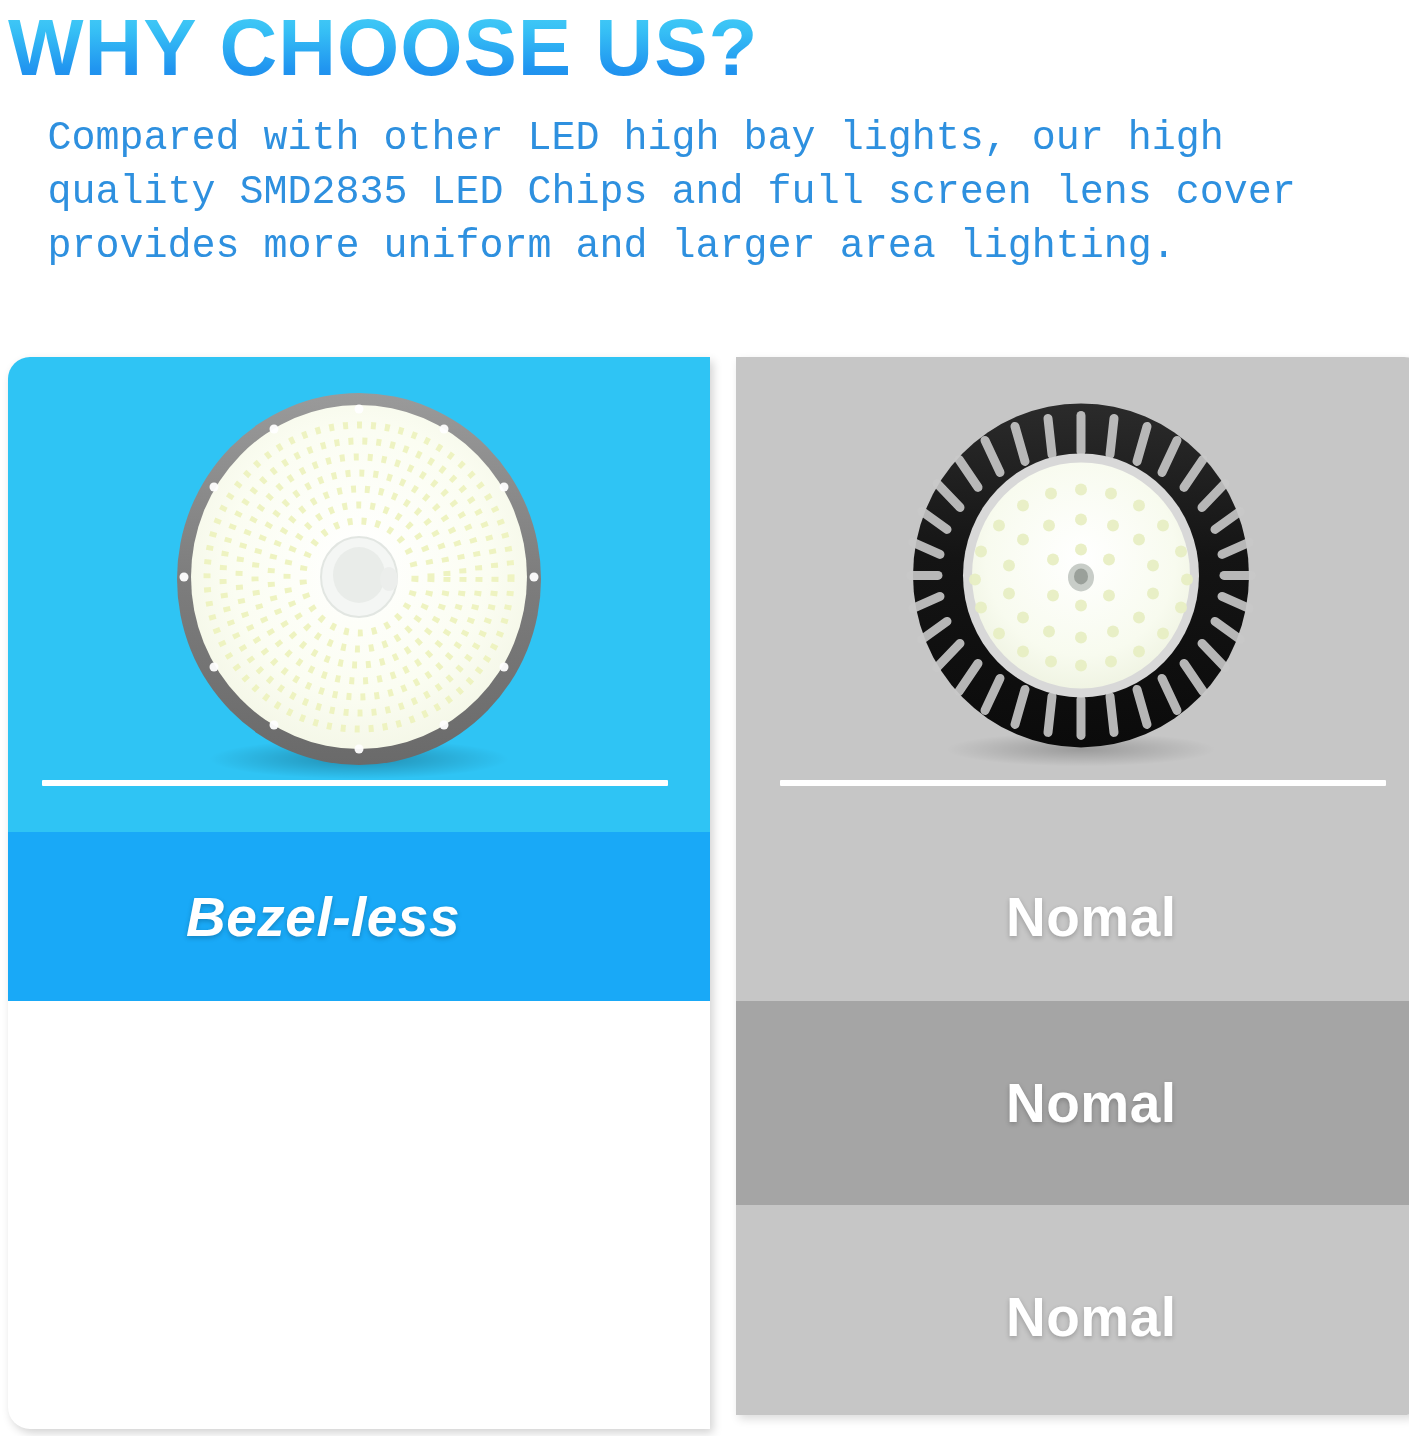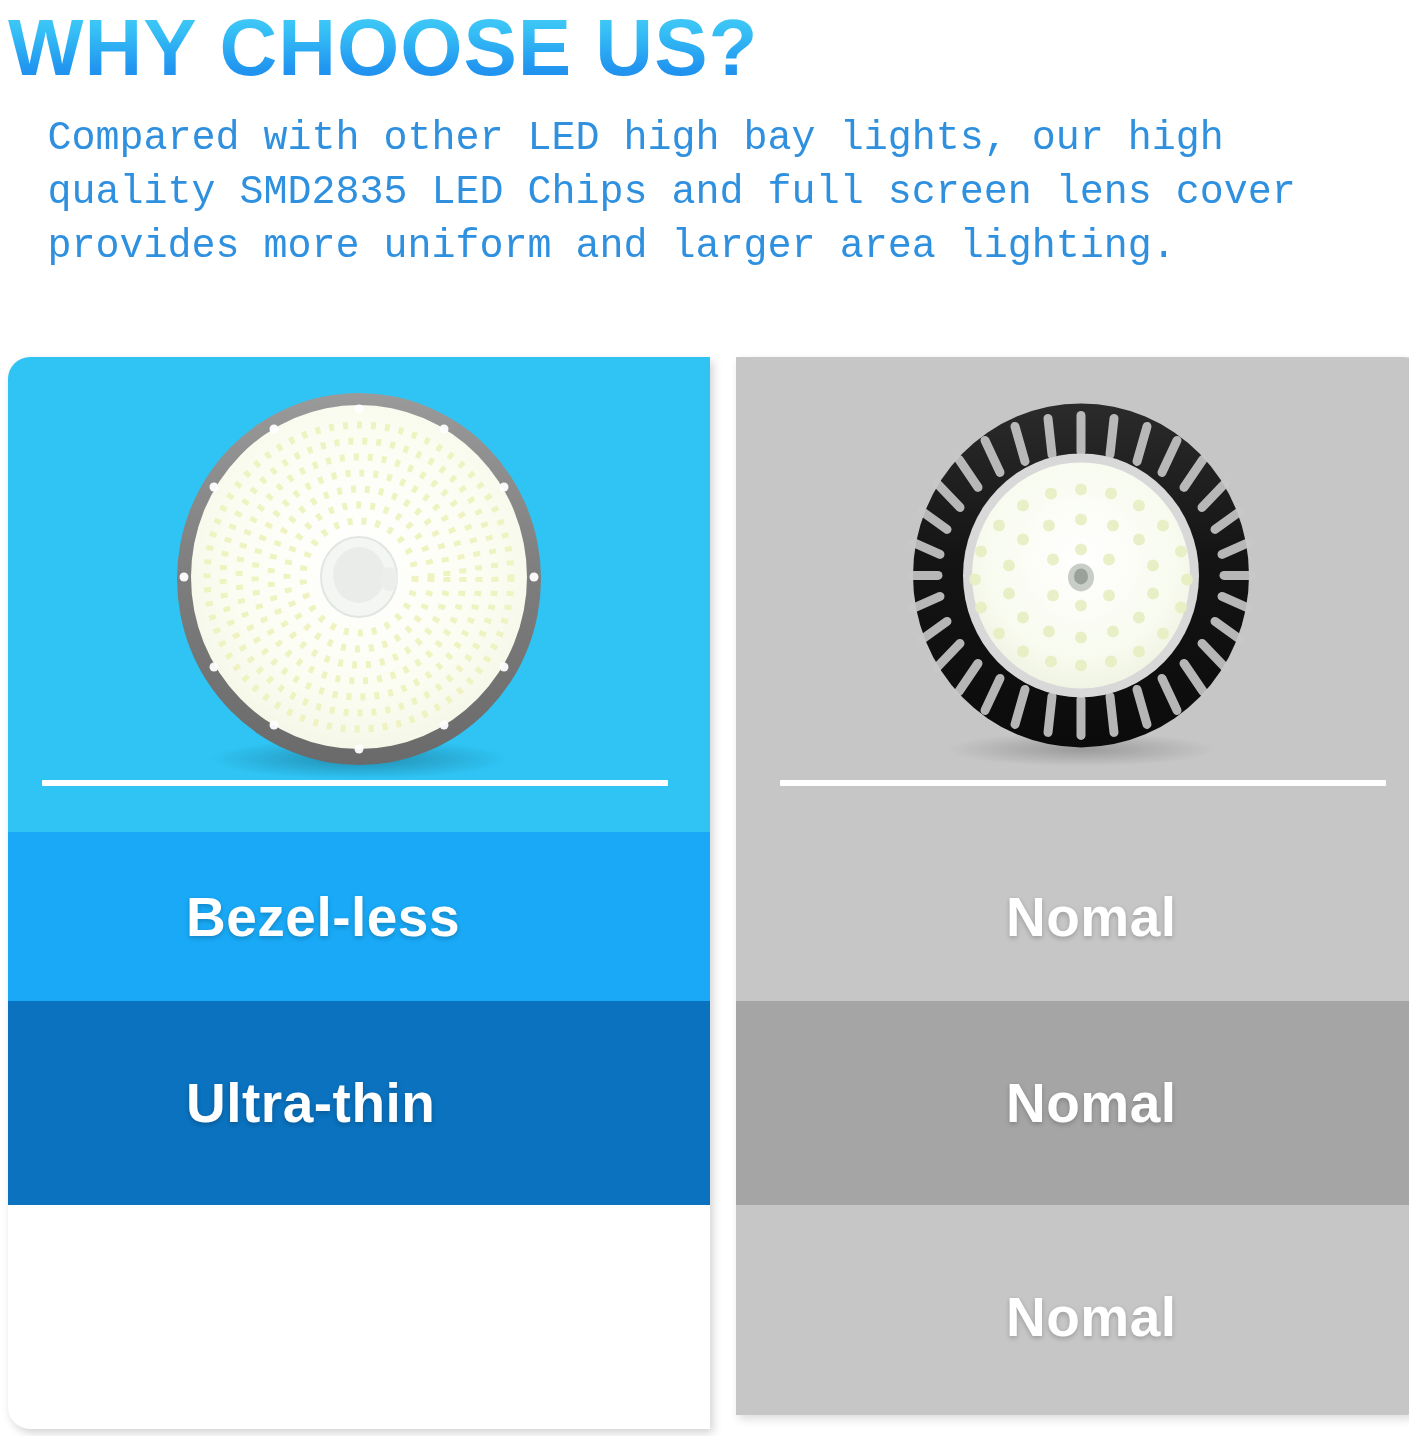--- a/index.html
+++ b/index.html
@@ -60,20 +60,21 @@
     position: absolute;
     top: 0;
     height: 100%;
     overflow: hidden;
   }
   .col-left {
     left: 8px;
     width: 702px;
     border-radius: 22px 0 0 22px;
     box-shadow: 3px 4px 10px rgba(0,0,0,0.18);
+    font-style: italic;
   }
   .col-right {
     left: 712px;
     width: 690px;
     border-radius: 0 22px 22px 0;
     height: 1058px;
     box-shadow: 3px 4px 10px rgba(0,0,0,0.14);
     margin-left: 24px;
   }
 
@@ -198,23 +199,20 @@
         <ellipse cx="215" cy="190" rx="38" ry="40" fill="#f4f6f4" stroke="#e2e6e2" stroke-width="2"></ellipse>
         <ellipse cx="215" cy="188" rx="26" ry="28" fill="#e9ece9"></ellipse>
         <ellipse cx="245" cy="192" rx="9" ry="12" fill="#eceeec"></ellipse>
       </svg>
 
       <div class="divider left"></div>
     </div>
 
     <div class="label-row row1">
       <span class="label-text">Bezel-less</span>
-    </div>
-    <div class="label-row row2">
-      <span class="label-text">Ultra-thin</span>
     </div>
   </div>
 
   <div class="col col-right right">
 
     <div class="img-zone right">
       <svg class="product" width="400" height="380" viewBox="0 0 400 380">
         <defs>
           <radialGradient id="lensGradR" cx="50%" cy="42%" r="62%">
             <stop offset="0%" stop-color="#ffffff"></stop>

